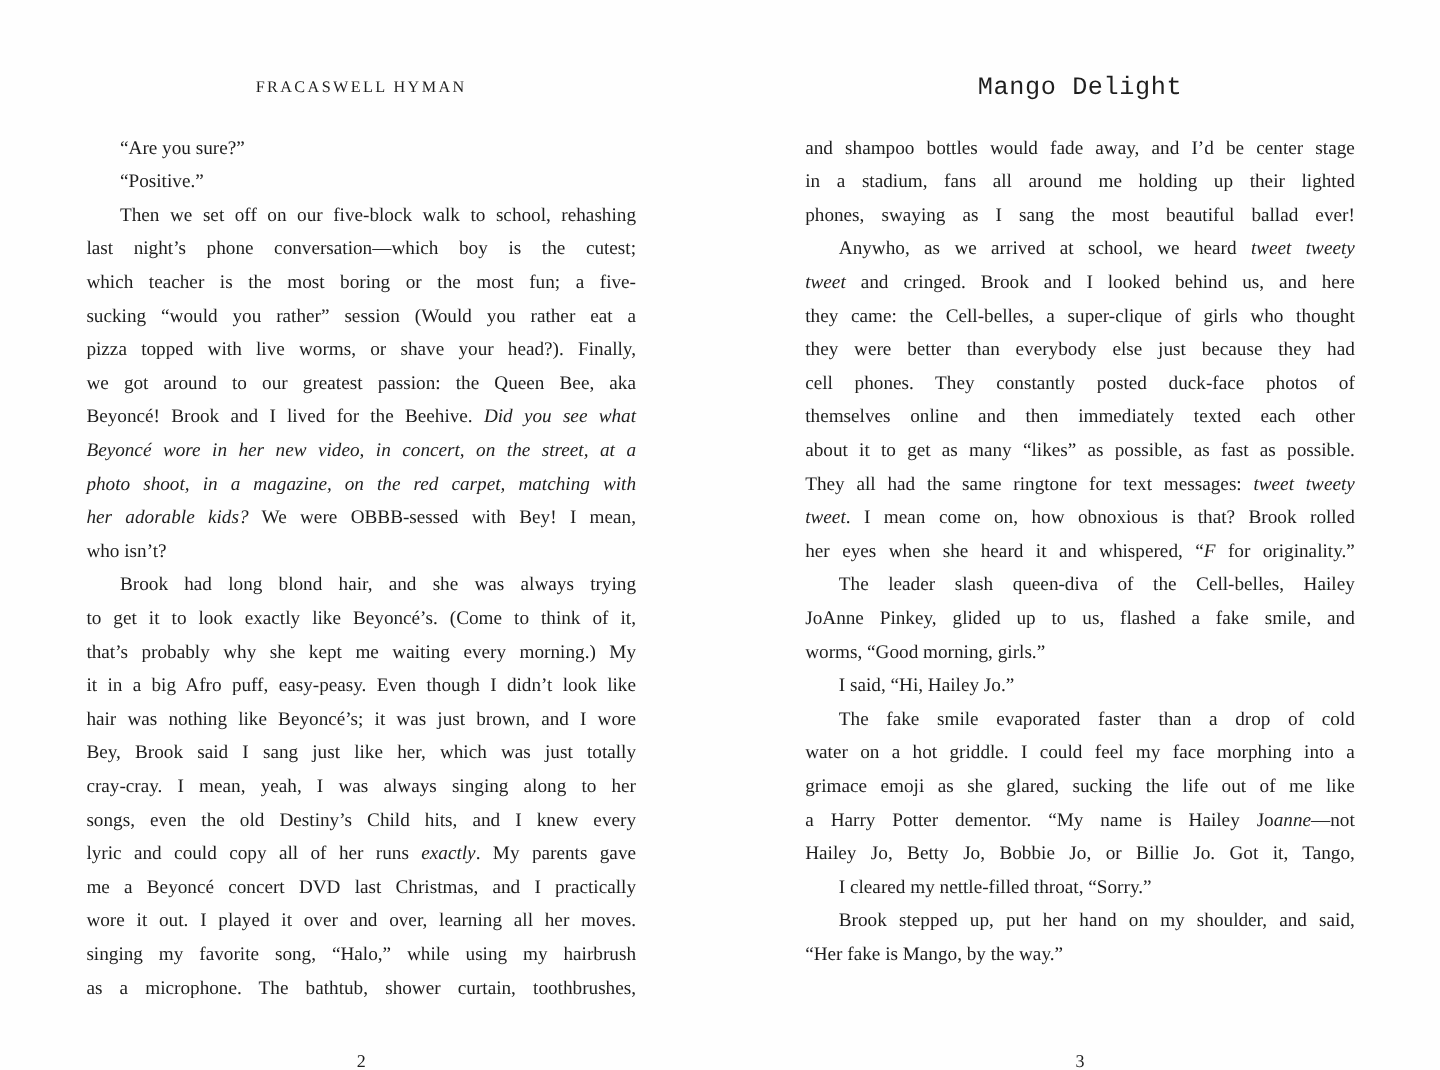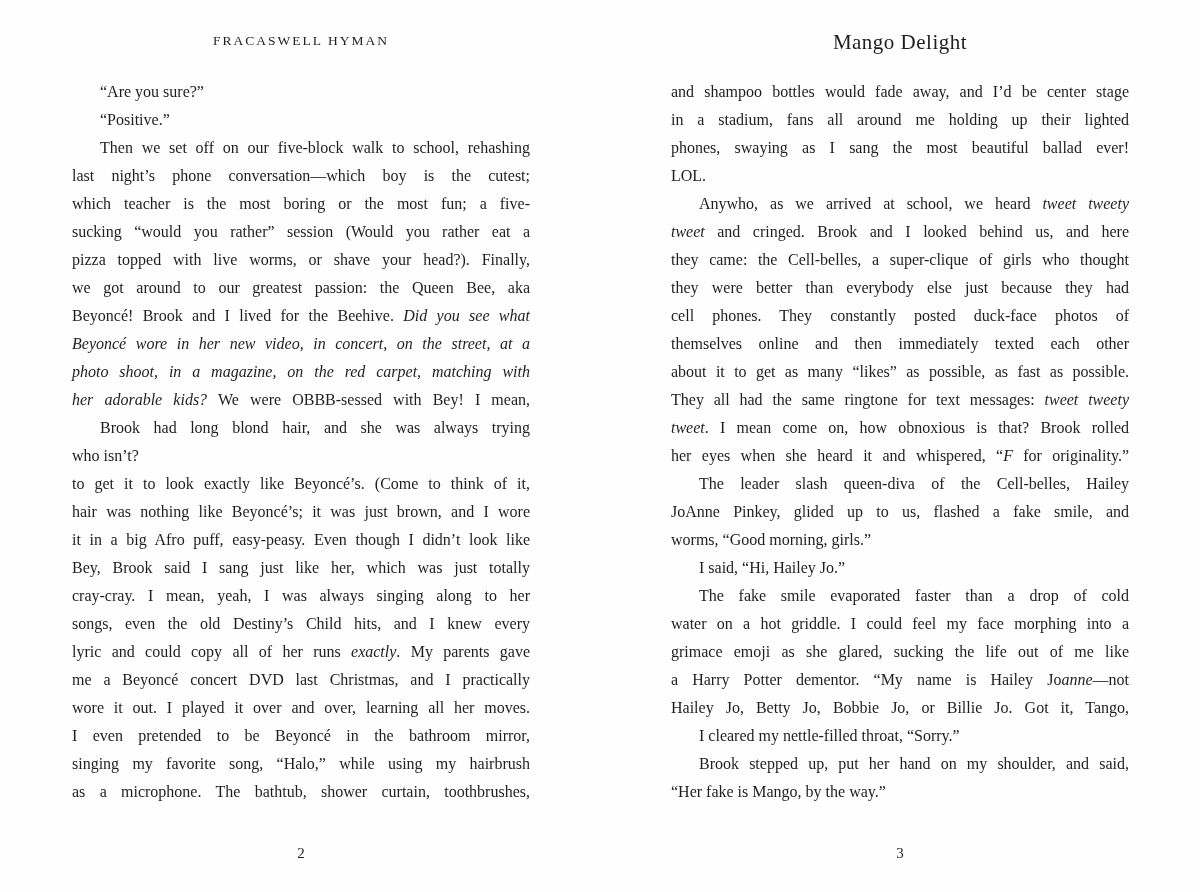--- a/index.html
+++ b/index.html
@@ -11,20 +11,21 @@
     width: 1200px;
     height: 892px;
     position: relative;
     font-family: "Liberation Serif", serif;
     color: #1e1e1e;
     overflow: hidden;
   }
   .spread {
     position: absolute;
     inset: 0;
+    margin-top: 32px;
   }
   .page {
     position: absolute;
     top: 0;
     height: 892px;
     width: 458px;
   }
   #page-left  { left: 72px;  }
   #page-right { left: 671px; }
 
@@ -38,21 +39,21 @@
   #page-left .running-head {
     top: 33px;
     font-size: 13.5px;
     letter-spacing: 2px;
     font-family: "Liberation Serif", serif;
   }
   #page-right .running-head {
     top: 30px;
     font-size: 21px;
     letter-spacing: 0.5px;
-    font-family: Liberation Serif, serif;
+    font-family: Liberation Mono, monospace;
   }
 
   .body-text {
     position: absolute;
     top: 78px;
     left: 0;
     width: 458px;
   }
   .line {
     height: 28px;
@@ -94,45 +95,44 @@
         <div class="line indent"><span>Then we set off on our five-block walk to school, rehashing</span></div>
         <div class="line"><span>last night’s phone conversation—which boy is the cutest;</span></div>
         <div class="line"><span>which teacher is the most boring or the most fun; a five-</span></div>
         <div class="line"><span>sucking “would you rather” session (Would you rather eat a</span></div>
         <div class="line"><span>pizza topped with live worms, or shave your head?). Finally,</span></div>
         <div class="line"><span>we got around to our greatest passion: the Queen Bee, aka</span></div>
         <div class="line"><span>Beyoncé! Brook and I lived for the Beehive. </span><em>Did you see what</em></div>
         <div class="line"><em>Beyoncé wore in her new video, in concert, on the street, at a</em></div>
         <div class="line"><em>photo shoot, in a magazine, on the red carpet, matching with</em></div>
         <div class="line"><em>her adorable kids?</em><span> We were OBBB-sessed with Bey! I mean,</span></div>
+        <div class="line noj"><span>who isn’t?</span></div>
         <div class="line indent"><span>Brook had long blond hair, and she was always trying</span></div>
-        <div class="line noj"><span>who isn’t?</span></div>
         <div class="line"><span>to get it to look exactly like Beyoncé’s. (Come to think of it,</span></div>
+        <div class="line"><span>that’s probably why she kept me waiting every morning.) My</span></div>
+        <div class="line"><span>it in a big Afro puff, easy-peasy. Even though I didn’t look like</span></div>
         <div class="line"><span>hair was nothing like Beyoncé’s; it was just brown, and I wore</span></div>
-        <div class="line"><span>it in a big Afro puff, easy-peasy. Even though I didn’t look like</span></div>
         <div class="line"><span>Bey, Brook said I sang just like her, which was just totally</span></div>
         <div class="line"><span>cray-cray. I mean, yeah, I was always singing along to her</span></div>
         <div class="line"><span>songs, even the old Destiny’s Child hits, and I knew every</span></div>
         <div class="line"><span>lyric and could copy all of her runs </span><em>exactly</em><span>. My parents gave</span></div>
         <div class="line"><span>me a Beyoncé concert DVD last Christmas, and I practically</span></div>
         <div class="line"><span>wore it out. I played it over and over, learning all her moves.</span></div>
-        <div class="line"><span>I even pretended to be Beyoncé in the bathroom mirror,</span></div>
         <div class="line"><span>singing my favorite song, “Halo,” while using my hairbrush</span></div>
         <div class="line"><span>as a microphone. The bathtub, shower curtain, toothbrushes,</span></div>
       </div>
     <div class="folio">2</div>
   </section>
 
   <section class="page" id="page-right">
     <div class="running-head">Mango Delight</div>
     <div class="body-text" id="body-right">
         <div class="line"><span>and shampoo bottles would fade away, and I’d be center stage</span></div>
         <div class="line"><span>in a stadium, fans all around me holding up their lighted</span></div>
         <div class="line"><span>phones, swaying as I sang the most beautiful ballad ever!</span></div>
-        <div class="line noj"><span>LOL.</span></div>
         <div class="line indent"><span>Anywho, as we arrived at school, we heard </span><em>tweet tweety</em></div>
         <div class="line"><em>tweet</em><span> and cringed. Brook and I looked behind us, and here</span></div>
         <div class="line"><span>they came: the Cell-belles, a super-clique of girls who thought</span></div>
         <div class="line"><span>they were better than everybody else just because they had</span></div>
         <div class="line"><span>cell phones. They constantly posted duck-face photos of</span></div>
         <div class="line"><span>themselves online and then immediately texted each other</span></div>
         <div class="line"><span>about it to get as many “likes” as possible, as fast as possible.</span></div>
         <div class="line"><span>They all had the same ringtone for text messages: </span><em>tweet tweety</em></div>
         <div class="line"><em>tweet</em><span>. I mean come on, how obnoxious is that? Brook rolled</span></div>
         <div class="line"><span>her eyes when she heard it and whispered, “</span><em>F</em><span> for originality.”</span></div>

